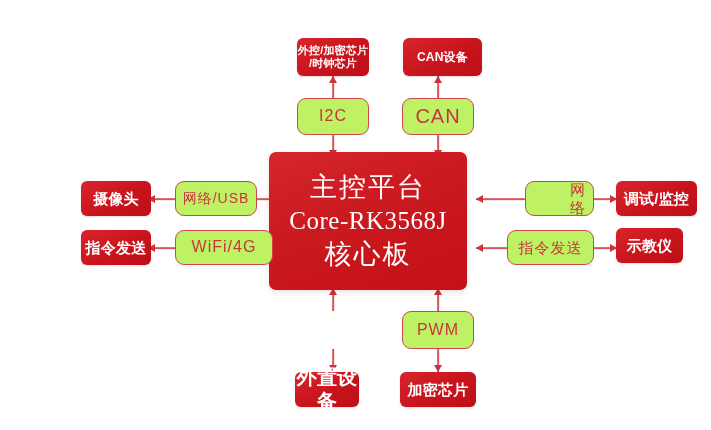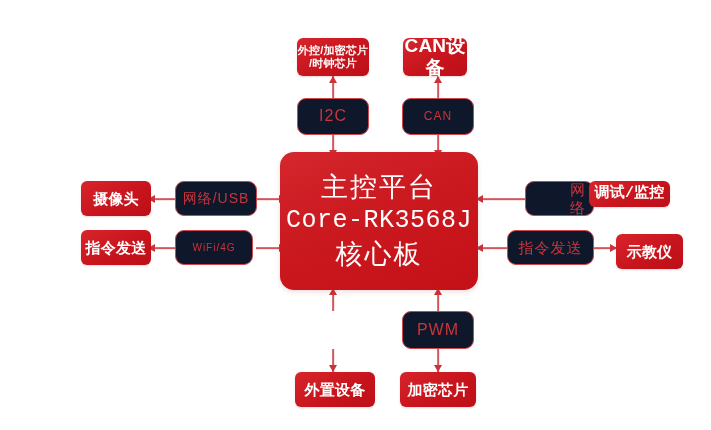--- a/index.html
+++ b/index.html
@@ -36,21 +36,21 @@
   .node.solid {
     background: linear-gradient(150deg, #d8242b 0%, #c8141c 55%, #bd0f18 100%);
     color: #ffffff;
     font-weight: 700;
     border-radius: 6px;
     box-shadow: 0 1px 2px rgba(160, 20, 25, 0.18);
   }
 
   
   .node.outline {
-    background: #0f172a;
+    background: #bef264;
     border: 1.6px solid #d0474b;
     color: #c8353c;
     font-weight: 400;
     border-radius: 9px;
     letter-spacing: 1px;
   }
 
   
   .node.core {
     background: linear-gradient(158deg, #d4272d 0%, #cc1a21 40%, #c41017 100%);
@@ -59,21 +59,21 @@
     font-weight: 400;
     flex-direction: column;
     box-shadow: 0 2px 5px rgba(160, 20, 25, 0.15);
   }
   .core-line { display: block; white-space: nowrap; }
   .core-line.cn { font-size: 27px; letter-spacing: 2px; line-height: 1.28; }
   .core-line.en {
     font-size: 25px;
     letter-spacing: 0.5px;
     line-height: 1.3;
-    font-family: Liberation Mono, monospace;
+    font-family: Liberation Serif, serif;
     font-weight: 300;
   }
 
   
   .conn { position: absolute; z-index: 1; }
   .conn .line { position: absolute; background: #d4565b; }
   .conn.h .line { height: 1.7px; top: 50%; transform: translateY(-50%); left: 0; right: 0; }
   .conn.v .line { width: 1.7px; left: 50%; transform: translateX(-50%); top: 0; bottom: 0; }
 
   .arrow { position: absolute; width: 0; height: 0; }
@@ -175,48 +175,48 @@
     <div class="arrow up"></div>
   </div>
   <div class="conn v" style="left:411px; top:349px; width:14px; height:23px;">
     <div class="line"></div>
     <div class="arrow down"></div>
   </div>
 
   <div class="node solid" style="left:277px; top:38px; width:72px; height:38px; font-size:11px;">外控/加密芯片
 /时钟芯片</div>
 
-  <div class="node solid" style="left:383px; top:38px; width:64px; height:38px; font-size:19px;text-align:center;">CAN设备</div>
+  <div class="node solid" style="left:383px; top:38px; width:79px; height:38px; font-size:12px;text-align:center;">CAN设备</div>
 
   <div class="node outline" style="left:277px; top:98px; width:72px; height:37px; font-size:16px;">I2C</div>
 
-  <div class="node outline" style="left:382px; top:98px; width:72px; height:37px; font-size:12px;">CAN</div>
-
-  <div class="node core" style="left:260px; top:152px; width:198px; height:138px;">
+  <div class="node outline" style="left:382px; top:98px; width:72px; height:37px; font-size:20px;">CAN</div>
+
+  <div class="node core" style="left:249px; top:152px; width:198px; height:138px;border-radius:7px;">
     <span class="core-line cn">主控平台</span>
     <span class="core-line en">Core-RK3568J</span>
     <span class="core-line cn">核心板</span>
   </div>
 
   <div class="node solid" style="left:61px; top:181px; width:70px; height:35px; font-size:15px;">摄像头</div>
 
   <div class="node solid" style="left:61px; top:230px; width:70px; height:35px; font-size:15px;">指令发送</div>
 
   <div class="node outline" style="left:155px; top:181px; width:82px; height:35px; font-size:14px;">网络/USB</div>
 
-  <div class="node outline" style="left:155px; top:230px; width:78px; height:35px; font-size:10px;">WiFi/4G</div>
+  <div class="node outline" style="left:155px; top:230px; width:98px; height:35px; font-size:16px;">WiFi/4G</div>
 
   <div class="node outline" style="left:505px; top:181px; width:69px; height:35px; font-size:15px;padding-left:37px;">网络</div>
 
   <div class="node outline" style="left:487px; top:230px; width:87px; height:35px; font-size:15px;">指令发送</div>
 
-  <div class="node solid" style="left:569px; top:181px; width:81px; height:26px; font-size:15px;font-family:Liberation Mono, monospace;">调试/监控</div>
-
-  <div class="node solid" style="left:596px; top:234px; width:67px; height:35px; font-size:15px;">示教仪</div>
+  <div class="node solid" style="left:596px; top:181px; width:81px; height:35px; font-size:15px;">调试/监控</div>
+
+  <div class="node solid" style="left:596px; top:228px; width:67px; height:35px; font-size:15px;">示教仪</div>
 
 
   <div class="node outline" style="left:382px; top:311px; width:72px; height:38px; font-size:16px;">PWM</div>
 
-  <div class="node solid" style="left:275px; top:372px; width:80px; height:35px; font-size:15px;">外置设备</div>
+  <div class="node solid" style="left:275px; top:372px; width:64px; height:35px; font-size:20px;">外置设备</div>
 
   <div class="node solid" style="left:380px; top:372px; width:76px; height:35px; font-size:15px;">加密芯片</div>
 
 </div>
 
 </body></html>

